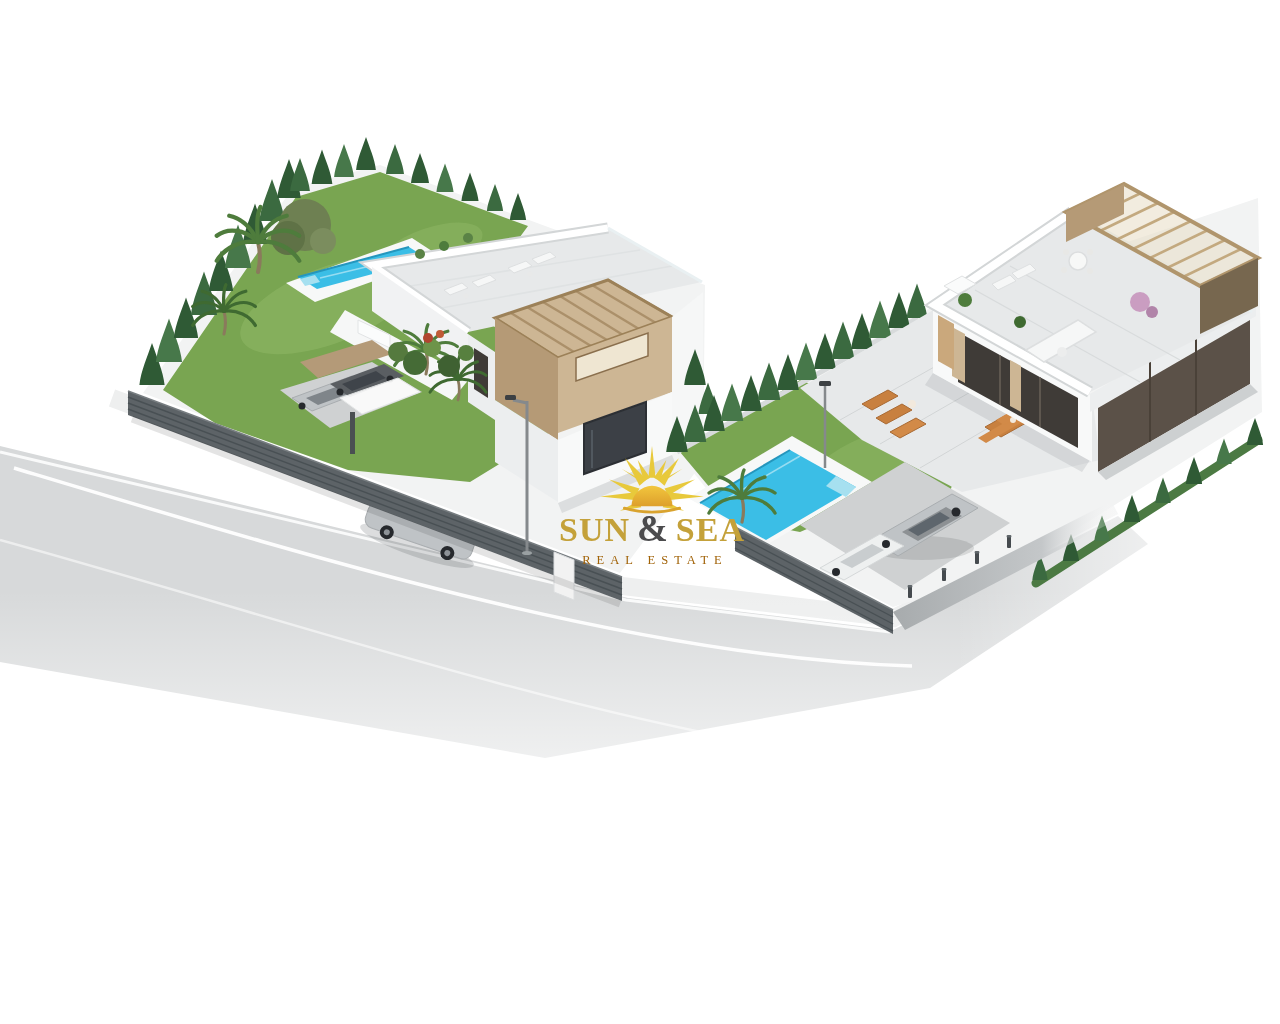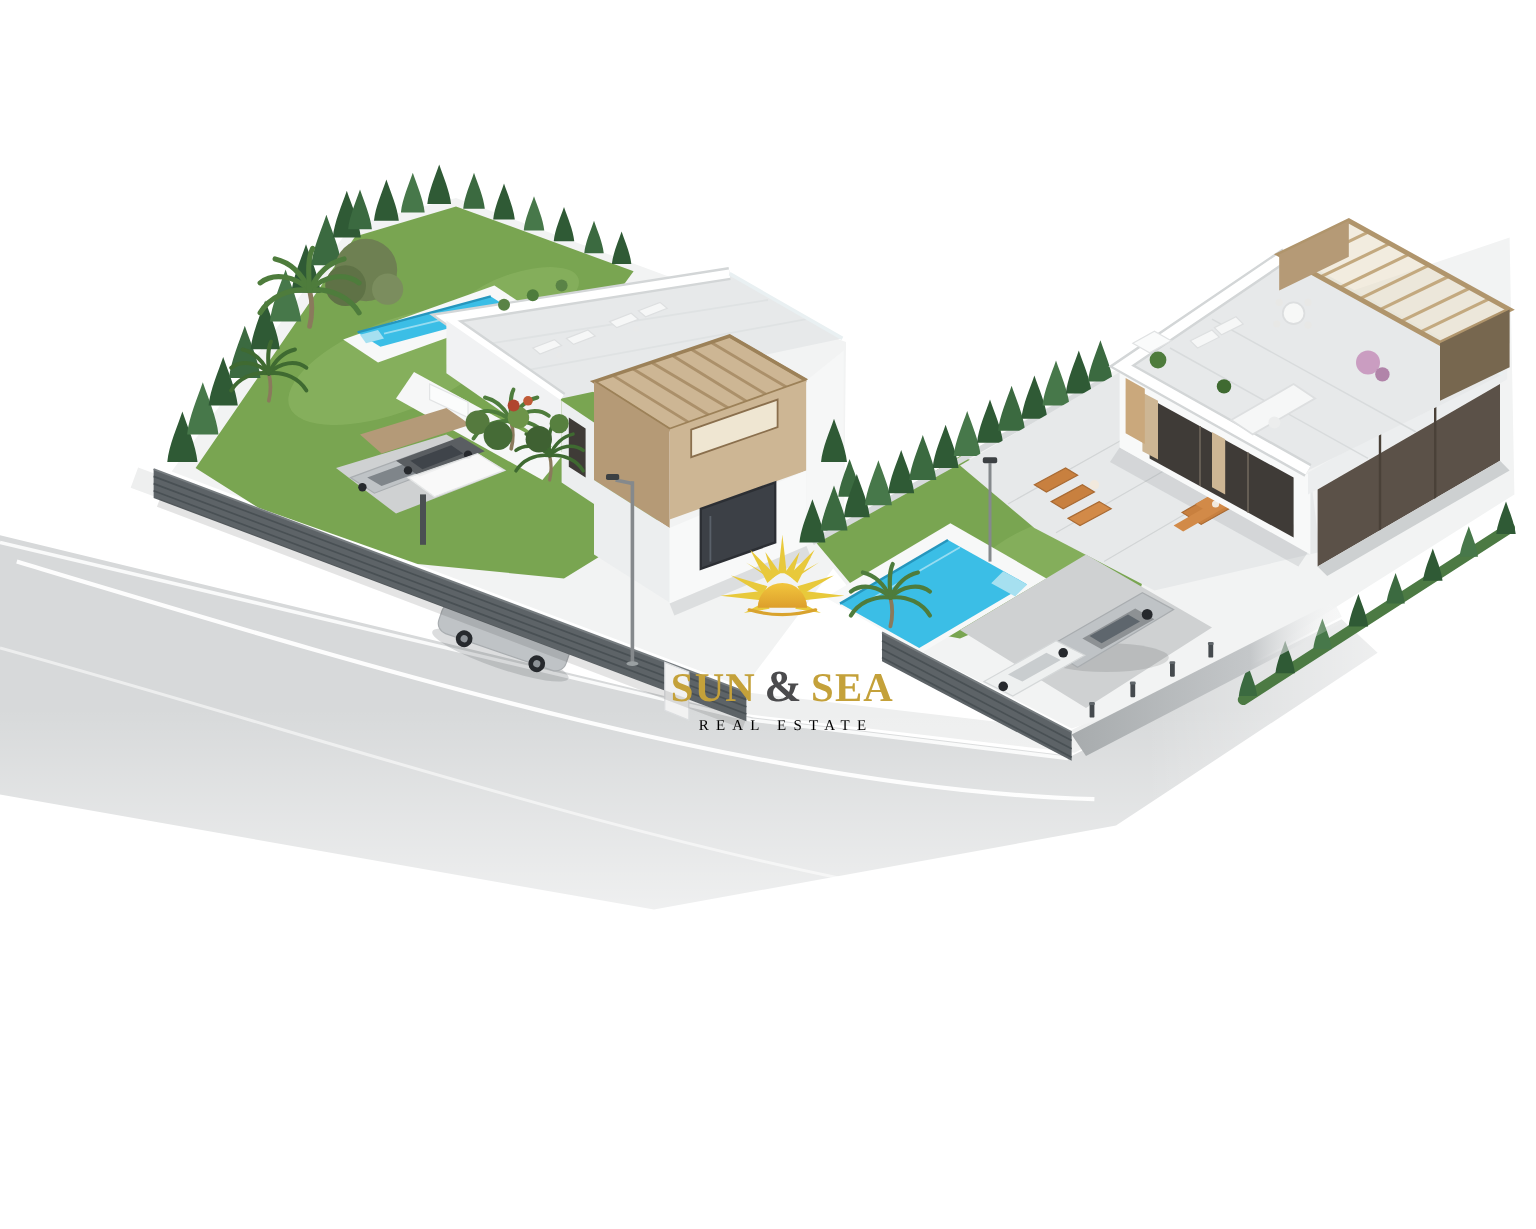--- a/index.html
+++ b/index.html
@@ -4,24 +4,24 @@
 <style>
   html,body{margin:0;padding:0;background:#ffffff;}
   .stage{position:relative;width:1280px;height:1024px;background:#ffffff;overflow:hidden;
          font-family:"Liberation Sans",sans-serif;}
   .scene{position:absolute;left:0;top:0;}
   
   .watermark{position:absolute;left:552px;top:438px;width:200px;text-align:center;
              font-family:"Liberation Serif",serif;z-index:5;}
   .wm-sun{display:block;margin:0 auto -4px auto;}
   .wm-brand{font-size:34px;font-weight:700;color:#C4A13A;letter-spacing:1px;line-height:1;
-            white-space:nowrap;margin-top:44px;}
+            white-space:nowrap;}
   .wm-brand .amp{color:#4B4B4D;font-size:37px;padding:0 7px;font-weight:700;}
   .wm-tagline{margin-top:6px;font-size:12.5px;letter-spacing:6px;padding-left:6px;
-              color:#000000;white-space:nowrap;}
+              color:#a16207;white-space:nowrap;}
 </style>
 </head>
 <body>
 
 <div class="stage">
 
 <svg class="scene" width="1280" height="1024" viewBox="0 0 1280 1024">
   <defs>
     <linearGradient id="fadeDown" x1="0" y1="0" x2="0" y2="1">
       <stop offset="0" stop-color="#ffffff" stop-opacity="0"></stop>

